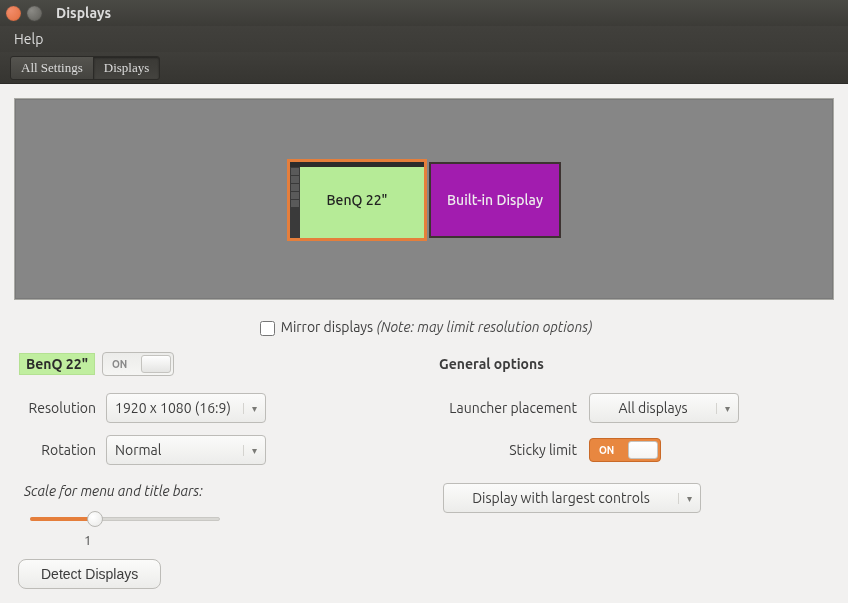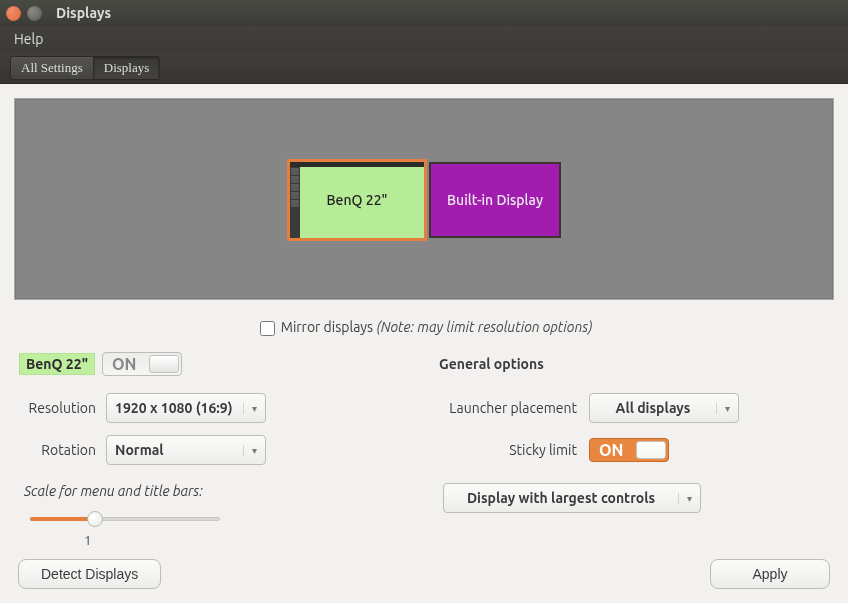--- a/index.html
+++ b/index.html
@@ -158,27 +158,27 @@
     font-weight: bold;
     color: #3c3c3c;
   }
   .right-label {
     width: 150px;
     text-align: right;
     padding-right: 12px;
   }
   
   .switch {
-    width: 80px; height: 24px;
+    width: 72px; height: 24px;
     border-radius: 4px;
     border: 1px solid #bdbcb8;
     background: linear-gradient(to bottom, #ececea, #f5f5f3);
     position: relative;
     display:inline-flex; align-items:center;
-    font-size: 16px; font-weight: bold; color: #8a8a86;
+    font-size: 10px; font-weight: bold; color: #8a8a86;
   }
   .switch .txt-on { position:absolute; left:9px; }
   .switch .knob {
     position:absolute; right:2px; top:2px;
     width: 30px; height:18px;
     background: linear-gradient(to bottom,#fefefe,#e4e4e2);
     border:1px solid #c4c3bf;
     border-radius:3px;
   }
   .switch.on {
@@ -196,21 +196,21 @@
     align-items: center;
     border: 1px solid #bdbcb8;
     border-radius: 4px;
     background: linear-gradient(to bottom,#fbfbfa,#ececea);
     height: 30px;
     padding: 0 8px;
     min-width: 150px;
     position: relative;
     cursor: pointer;
   }
-  .combo .combo-text { flex:1; text-align:left; padding-right:8px;font-weight:bold; }
+  .combo .combo-text { flex:1; text-align:left; padding-right:8px; }
   .combo .combo-arrow {
     border-left: 1px solid #d4d3cf;
     padding-left: 8px;
     color: #7a7a76;
     font-size: 10px;
   }
   .combo.center .combo-text { text-align:center; }
   
   .slider-wrap { padding: 6px 4px 0; }
   .slider-label { margin-bottom: 10px; font-style: italic; }
@@ -358,14 +358,13 @@
       <div class="combo center" style="width:258px">
         <span class="combo-text">Display with largest controls</span>
         <span class="combo-arrow">▾</span>
       </div>
     </div>
   </div>
 </div>
 
 <div class="bottom-bar">
   <button class="btn">Detect Displays</button>
-  <button class="btn">Apply</button>
 </div>
 
 </body></html>

